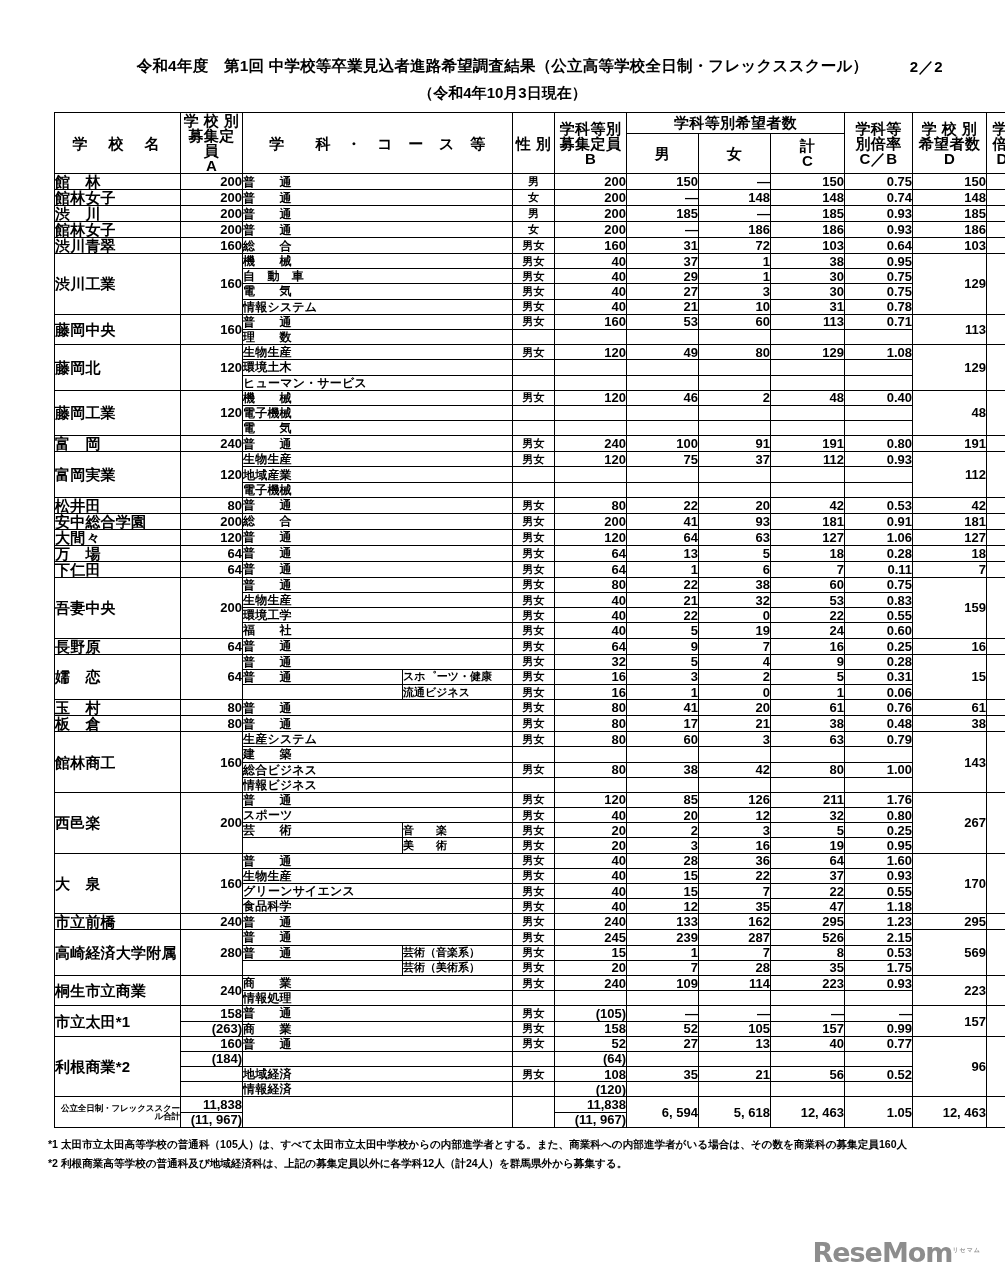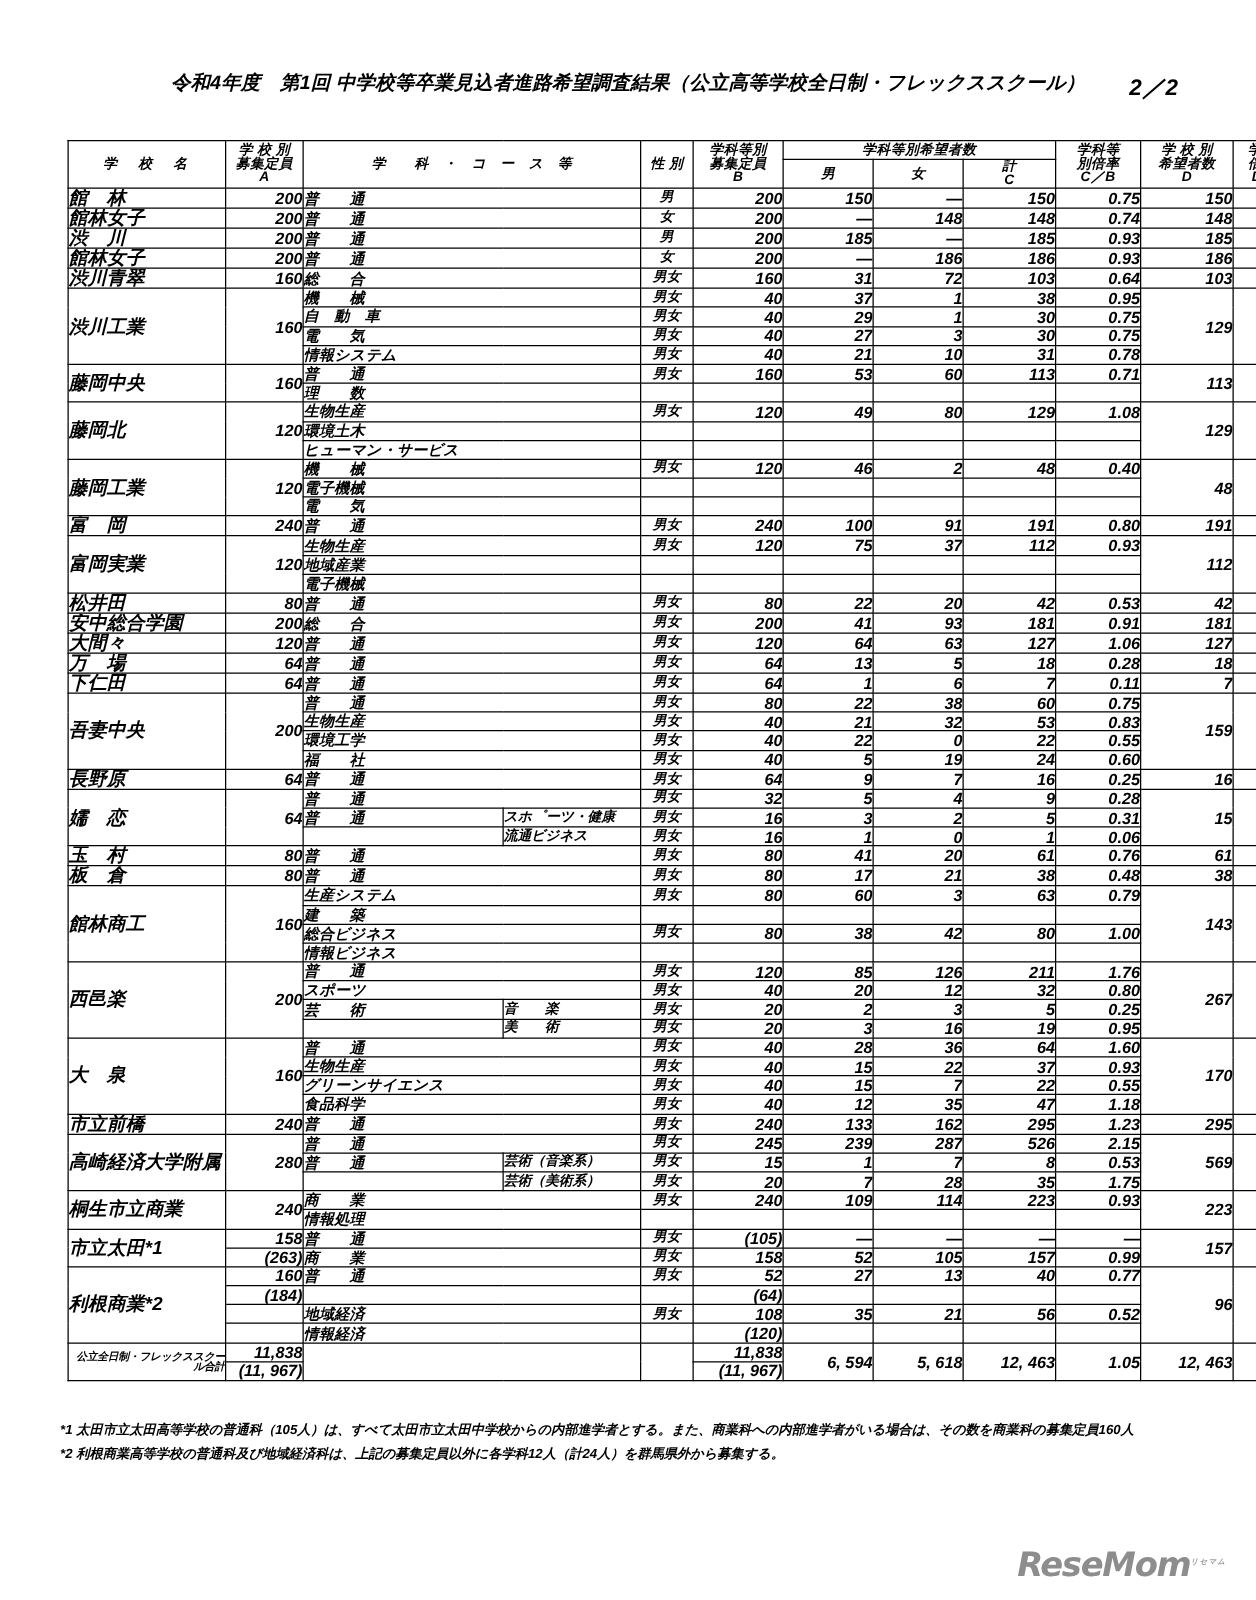--- a/index.html
+++ b/index.html
@@ -7,37 +7,37 @@
     margin: 0; padding: 0;
     background: #ffffff;
   }
   body {
     width: 1005px; height: 1280px;
     font-family: "Liberation Sans", "DejaVu Sans", sans-serif;
     color: #000;
     position: relative;
     overflow: hidden;
   }
-  .page { position: relative; width: 999px; height: 1280px; font-style: italic; }
+  .page { position: relative; width: 999px; height: 1280px; }
 
   
   .title-block {
     position: absolute; left: 0; top: 56px; width: 1005px;
     text-align: center;
   }
   .title-line1 {
     font-size: 15.5px; font-weight: bold; letter-spacing: 0.2px;
     display: inline-block;
   }
   .title-line2 {
     font-size: 15px; font-weight: bold; margin-top: 7px;
   }
   .page-no {
     position: absolute; right: 56px; top: 58px;
-    font-size: 18px; font-weight: bold; letter-spacing: 0.5px;
+    font-size: 15px; font-weight: bold; letter-spacing: 0.5px;
   }
 
   
   .tbl-wrap { position: absolute; left: 54px; top: 112px; width: 900px; }
   table.main {
     border-collapse: collapse;
     width: 900px;
     table-layout: fixed;
     font-size: 11.5px;
   }
@@ -46,21 +46,21 @@
     padding: 0;
     font-weight: bold;
     vertical-align: middle;
     height: 15.2px;
     line-height: 1.0;
     overflow: hidden;
   }
   
   thead th {
     text-align: center;
-    font-size: 11px;
+    font-size: 15px;
     line-height: 1.22;
     padding: 2px 1px;
     letter-spacing: 0.4px;
   }
   .sp { letter-spacing: 3px; }
 
   
   td.school     { text-align: left;  padding-left: 6px; font-size: 15px; letter-spacing: .2px;}
   td.capA       { text-align: right; padding-right: 7px; font-size: 13px; }
   td.course     { text-align: left;  padding-left: 7px; font-size: 12px; letter-spacing: .2px;}
@@ -89,20 +89,21 @@
     font-size: 6px; vertical-align: super; letter-spacing: 1px; color:#9a9a9a;
   }
 </style>
 </head>
 <body>
 
 <div class="page">
 
   <div class="title-block">
     <div class="title-line1">令和4年度　第1回 中学校等卒業見込者進路希望調査結果（公立高等学校全日制・フレックススクール）</div>
+    <div class="title-line2">（令和4年10月3日現在）</div>
   </div>
   <div class="page-no">2／2</div>
 
   <div class="tbl-wrap">
     <table class="main">
       <colgroup>
         <col style="width:126px">
         <col style="width:62px">
         <col style="width:160px">
         <col style="width:110px">

